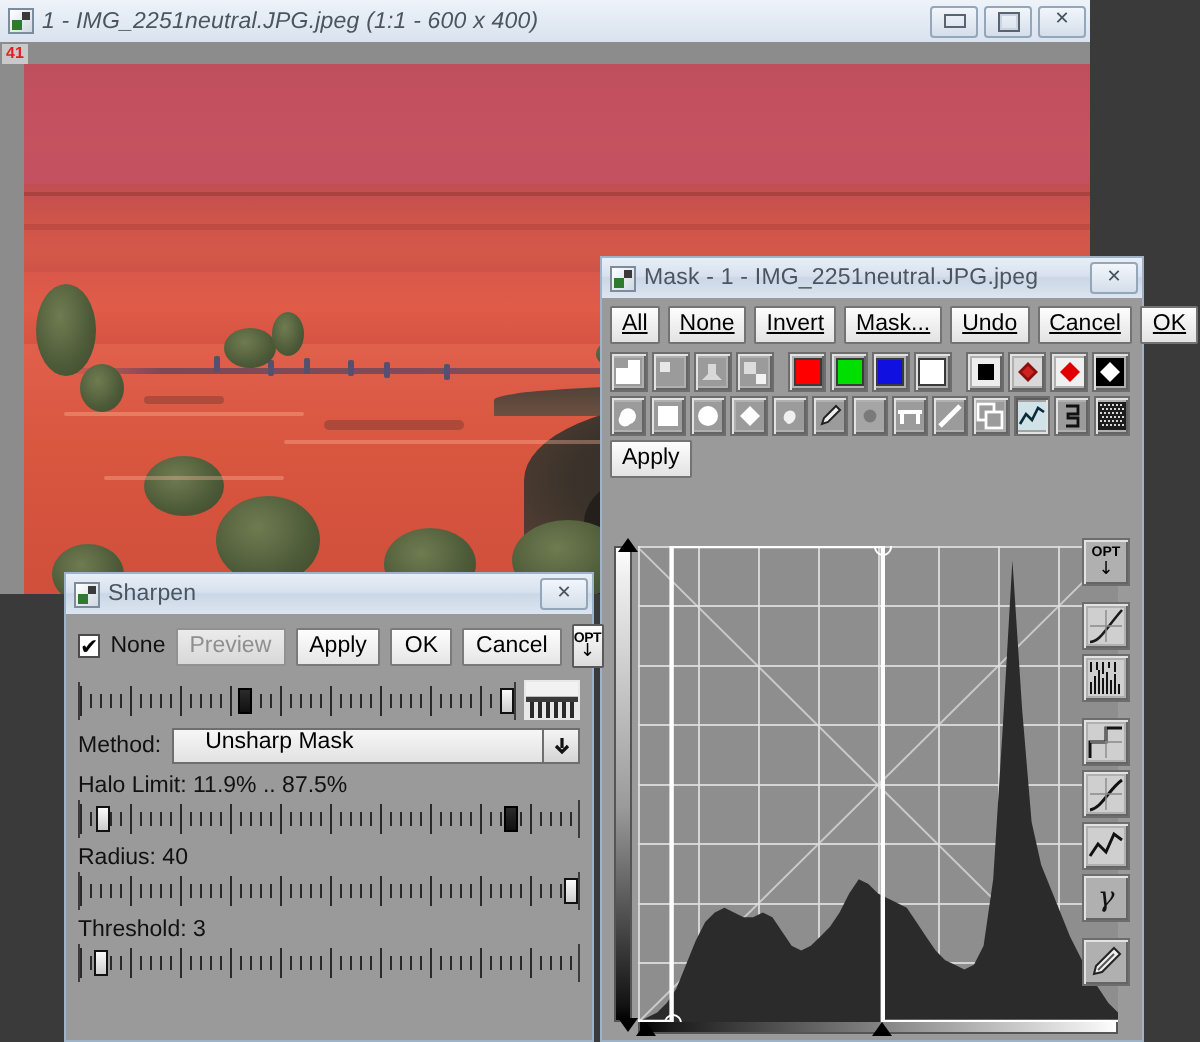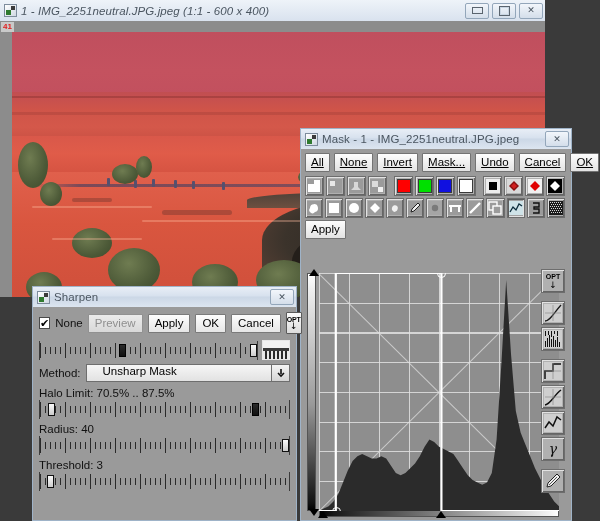--- a/index.html
+++ b/index.html
@@ -637,21 +637,21 @@
       <div class="combo">
         <span>Unsharp Mask</span>
         <span class="arrowbox">
           <svg width="10" height="10">
               <path d="M5 1 L5 6 M2 5 L5 8 L8 5" stroke="#111" stroke-width="1.6" fill="none"></path>
             </svg>
         </span>
       </div>
     </div>
 
-    <div class="lbl" style="margin-bottom:1px;">Halo Limit: 70.5% .. 87.5%</div>
+    <div class="lbl" style="margin-bottom:1px;">Halo Limit: 11.9% .. 87.5%</div>
     <div class="slider" style="margin-bottom:4px;">
       <div class="ticks"></div>
         <div class="ticksbig"></div>
       <div class="handle" id="halo-low" style="left: 8.47px;"></div>
       <div class="handle dark" id="halo-high" style="left: 211.75px;"></div>
     </div>
 
     <div class="lbl" style="margin-bottom:1px;">Radius: 40</div>
     <div class="slider" style="margin-bottom:4px;">
       <div class="ticks"></div>

